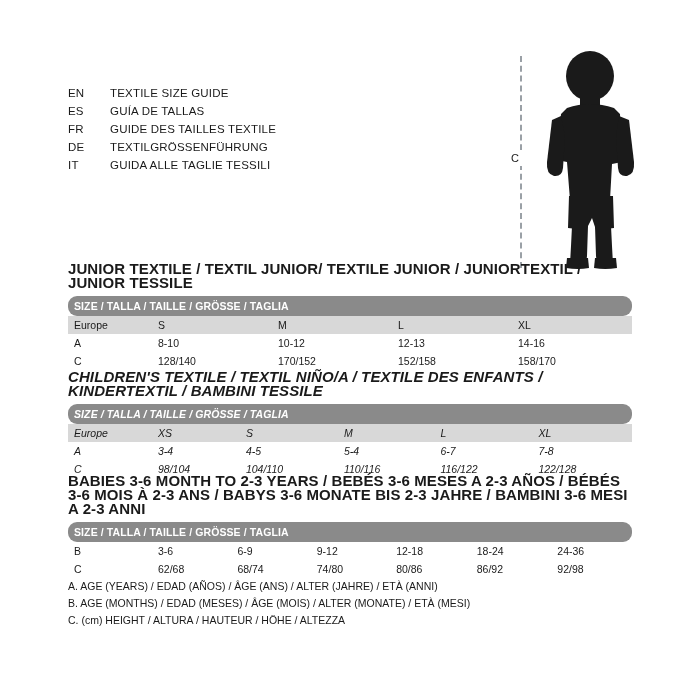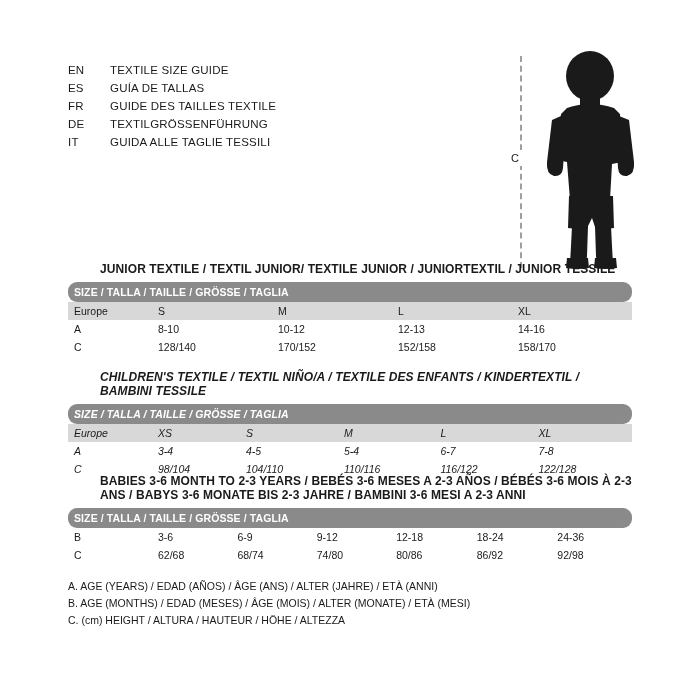--- a/index.html
+++ b/index.html
@@ -37,20 +37,21 @@
     letter-spacing: 0.2px;
   }
   .lang-code {
     width: 42px;
     flex: 0 0 42px;
     color: #1a1a1a;
   }
   .lang-text {
     flex: 1;
     color: #1a1a1a;
+    margin-top: 23px;
   }
 
   
   .figure {
     position: absolute;
     left: 500px;
     top: 50px;
     width: 160px;
     height: 225px;
   }
@@ -77,27 +78,26 @@
     top: 0;
   }
 
   
   .section {
     position: absolute;
     left: 68px;
     width: 564px;
   }
   .section-title {
-    font-size: 12px;
+    font-size: 15px;
     font-weight: bold;
     color: #1a1a1a;
     letter-spacing: 0.1px;
     line-height: 14px;
     margin-bottom: 6px;
-    margin-left: 32px;
   }
   table.size-table {
     border-collapse: collapse;
     width: 100%;
     font-size: 10.5px;
   }
   table.size-table tr.head-row td {
     background: #8a8a8a;
     color: #ffffff;
     font-weight: bold;

